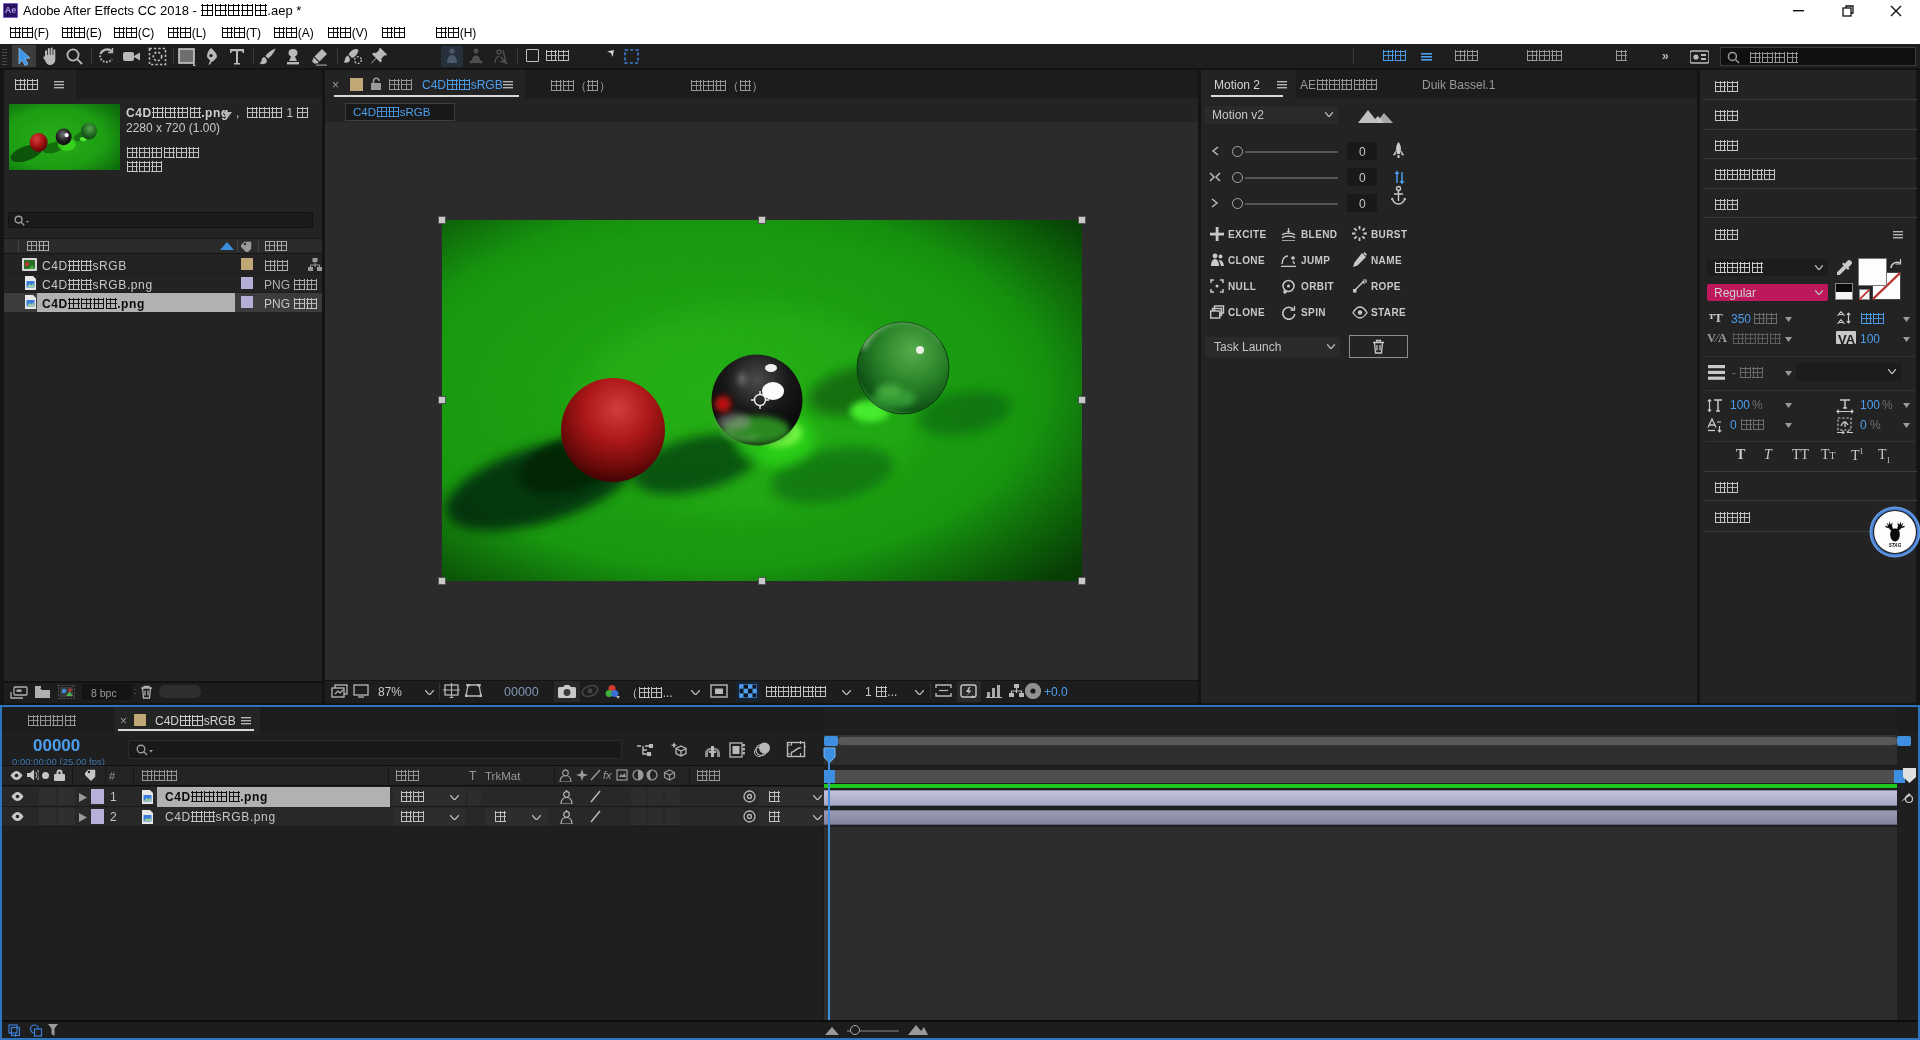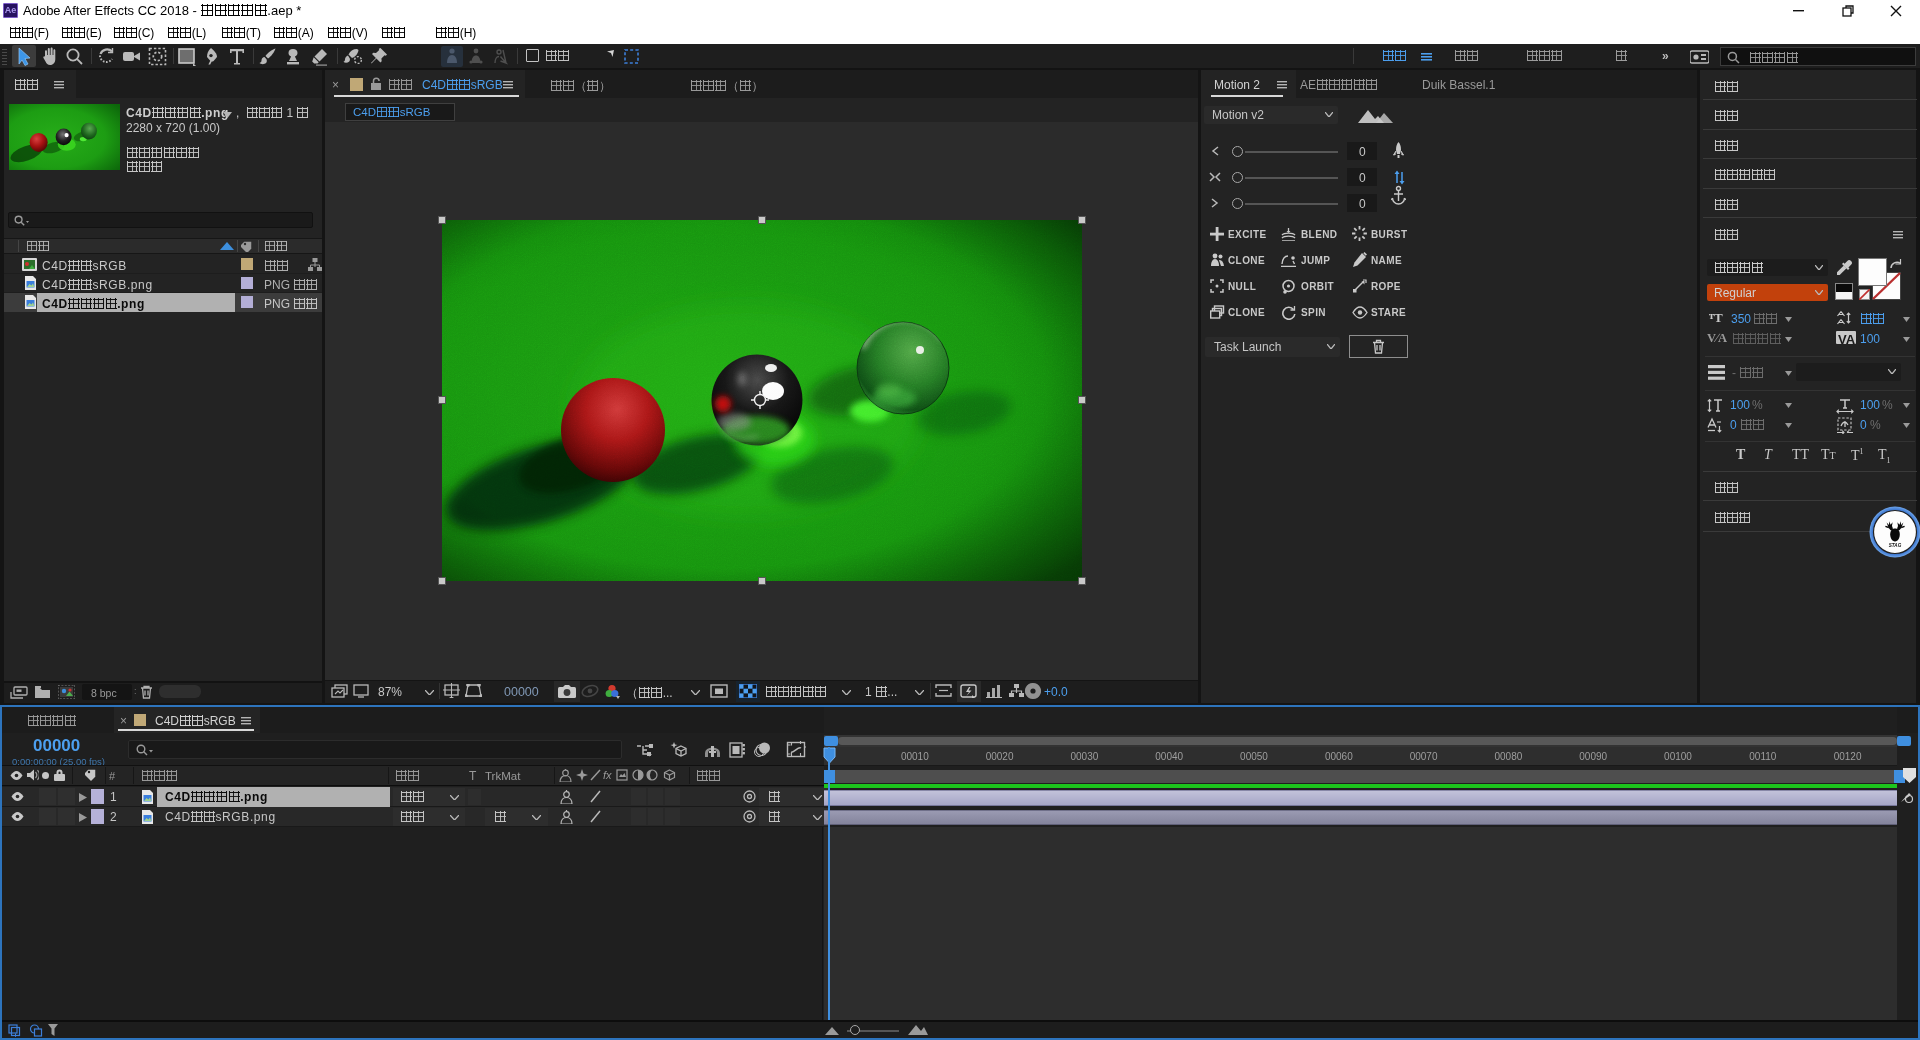--- a/index.html
+++ b/index.html
@@ -728,21 +728,21 @@
       </svg>
   <div class="abs" style="left:172px;top:202px;width:29px;height:28px;background:#fdfdfd;border:1px solid #444"></div>
   <svg class="abs" style="left:172px;top:202px" width="29" height="28">
         <path d="M1 27L28 1" stroke="#b93030" stroke-width="2.4"></path>
       </svg>
   <div class="abs" style="left:158px;top:188px;width:29px;height:28px;background:#fdfdfd;border:1px solid #777"></div>
   <svg class="abs" style="left:189px;top:189px" width="14" height="13" fill="none" stroke="#c9c9c9" stroke-width="1.5">
         <path d="M2 9a6 6 0 019.5-4.5"></path>
         <path d="M11.5 0v5H6.5" stroke-width="1.2"></path>
       </svg>
-  <div class="dd" style="left:7px;top:214px;width:121px;height:17px;background:#c2410c">
+  <div class="dd" style="left:7px;top:214px;width:121px;height:17px;background:#be185d">
         <span style="position:absolute;left:7px;top:2px;color:#d0d0d0">Regular</span>
         <svg class="cv">
           <path d="M0 0l4 5 4-5" fill="none" stroke="#b9b9b9" stroke-width="1.3"></path>
         </svg>
       </div>
   <div class="abs" style="left:135px;top:213px;width:18px;height:17px;border:1px solid #888">
         <div style="position:absolute;inset:0;background:linear-gradient(#0a0a0a 0 55%,#f5f5f5 55% 100%)"></div>
       </div>
   <div class="abs" style="left:159px;top:219px;width:11px;height:11px;background:#f5f5f5;border:1px solid #888"></div>
   <svg class="abs" style="left:159px;top:219px" width="11" height="11">
@@ -1074,34 +1074,20 @@
   <svg class="abs" style="left:811px;top:108px" width="9" height="5">
         <path d="M0 0l4.5 5L9 0" fill="none" stroke="#b9b9b9" stroke-width="1.3"></path>
       </svg>
 
   <div class="abs" style="left:822px;top:0;width:1073px;height:28px;background:#1f1f1f"></div>
   <div class="abs" style="left:822px;top:28px;width:1073px;height:12px;background:#333"></div>
   <div class="abs" style="left:836px;top:30px;width:1059px;height:8px;background:#585858;border-radius:4px"></div>
   <div class="abs" style="left:822px;top:29px;width:14px;height:10px;background:#3f8fe0;border-radius:2px"></div>
   <div class="abs" style="left:1895px;top:29px;width:14px;height:10px;background:#3f8fe0;border-radius:2px"></div>
   <div class="abs" style="left:822px;top:40px;width:1073px;height:19px;background:#2e2e2e;border-bottom:1px solid #191919"></div>
-  <div class="abs" style="left:0;top:40px;width:1916px;height:19px;overflow:hidden">
-        <span class="tl-lbl" style="left:912.8px">00010</span>
-        <span class="tl-lbl" style="left:997.6px">00020</span>
-        <span class="tl-lbl" style="left:1082.4px">00030</span>
-        <span class="tl-lbl" style="left:1167.2px">00040</span>
-        <span class="tl-lbl" style="left:1252.0px">00050</span>
-        <span class="tl-lbl" style="left:1336.8px">00060</span>
-        <span class="tl-lbl" style="left:1421.6px">00070</span>
-        <span class="tl-lbl" style="left:1506.4px">00080</span>
-        <span class="tl-lbl" style="left:1591.2px">00090</span>
-        <span class="tl-lbl" style="left:1676.0px">00100</span>
-        <span class="tl-lbl" style="left:1760.8px">00110</span>
-        <span class="tl-lbl" style="left:1845.6px">00120</span>
-      </div>
   <div class="abs" style="left:822px;top:63px;width:1081px;height:13px;background:#4e4e4e"></div>
   <div class="abs" style="left:822px;top:63px;width:11px;height:13px;background:#3f8fe0"></div>
   <div class="abs" style="left:1892px;top:63px;width:11px;height:13px;background:#3f8fe0"></div>
   <svg class="abs" style="left:1901px;top:61px" width="13" height="15">
         <path d="M0 0h13v9l-6.5 6L0 9z" fill="#e0e0e0"></path>
       </svg>
   <div class="abs" style="left:822px;top:77px;width:1073px;height:3.5px;background:#1dc51d"></div>
   <div class="abs" style="left:822px;top:83px;width:1073px;height:16px;background:linear-gradient(#c2c2da,#a6a6c6);border-top:1px solid #8888a8;border-bottom:1px solid #77779a"></div>
   <div class="abs" style="left:822px;top:103px;width:1073px;height:15px;background:linear-gradient(#9a9ab2,#84849c);border-top:1px solid #70708a;border-bottom:1px solid #606078"></div>
   <svg class="abs" style="left:1898px;top:83px" width="14" height="14" fill="none" stroke="#c9c9c9" stroke-width="1.2">

